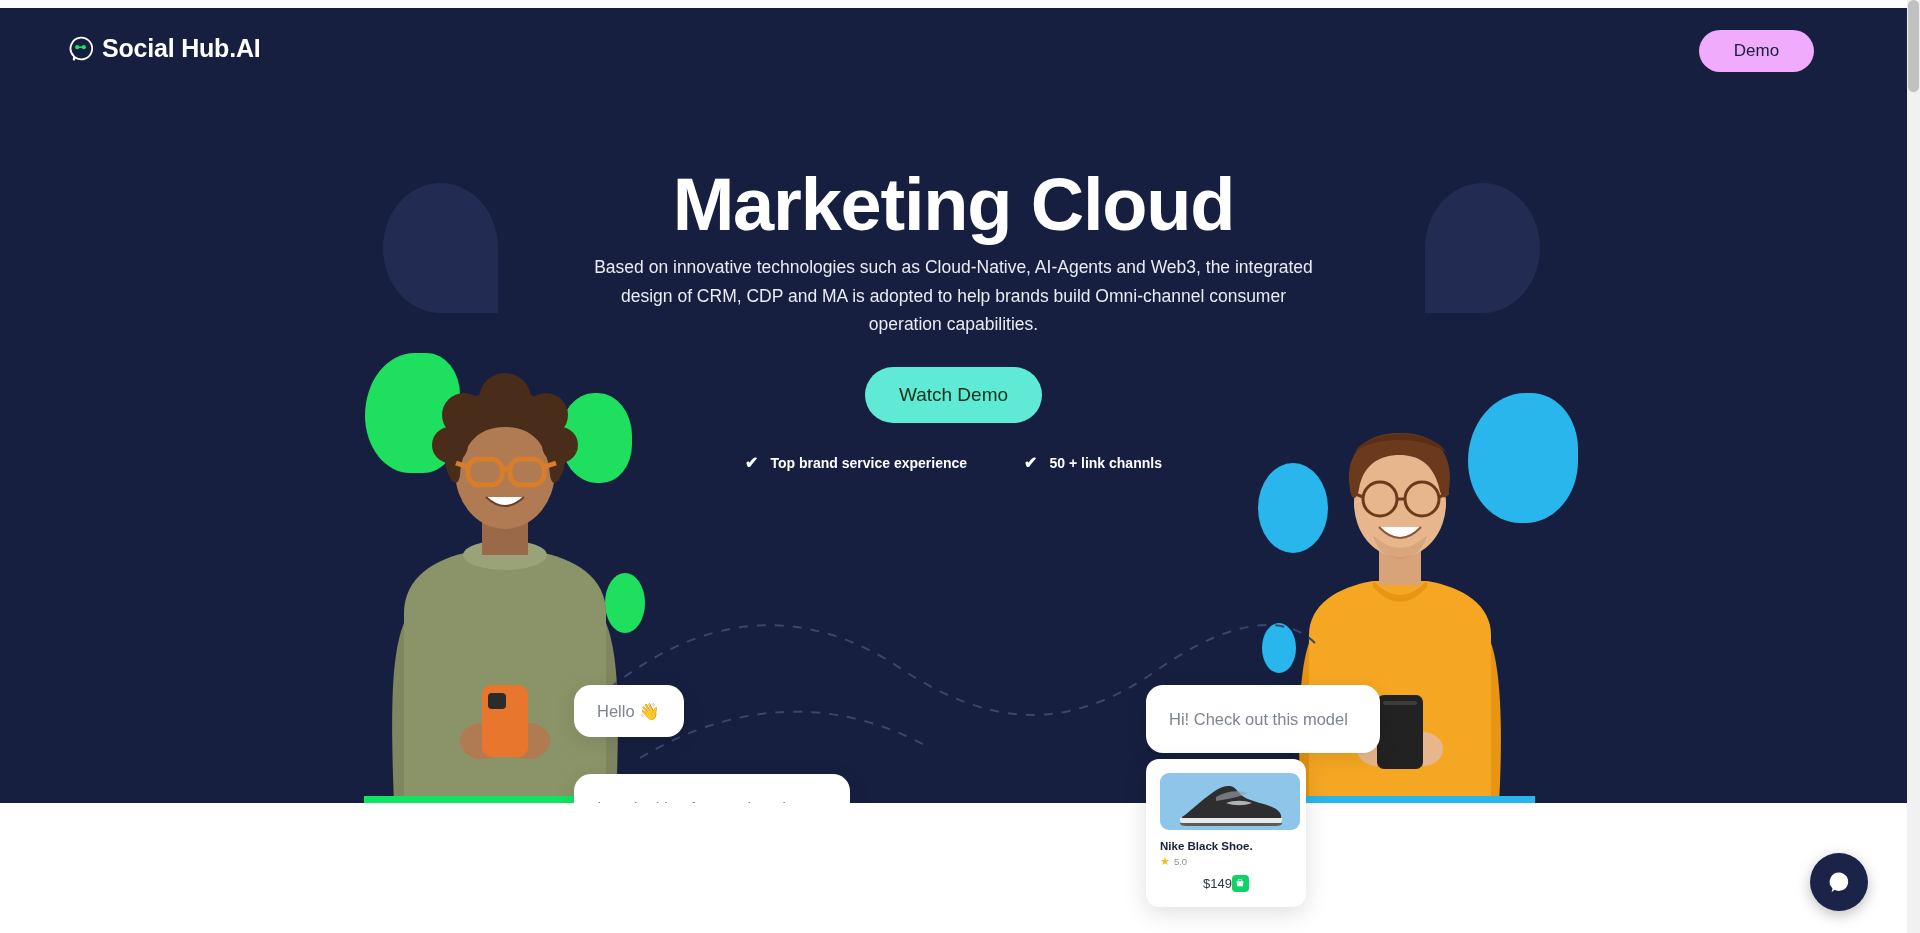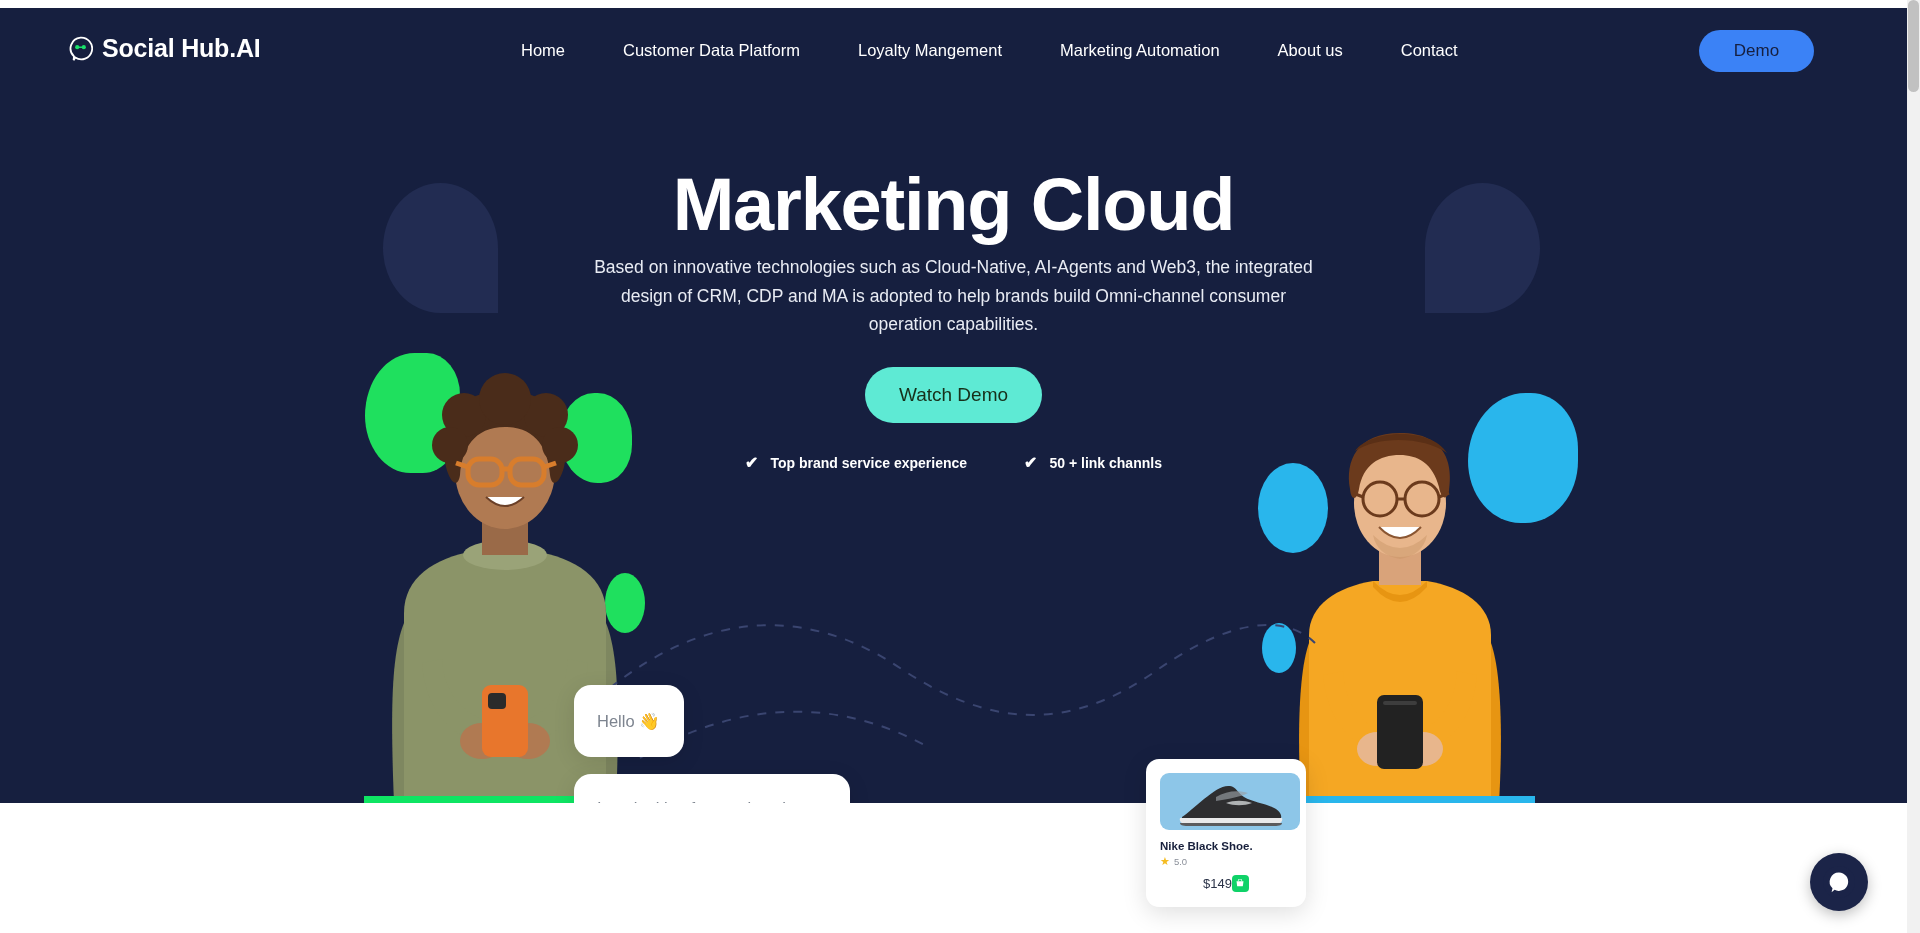--- a/index.html
+++ b/index.html
@@ -60,21 +60,21 @@
     display: flex; align-items: center; gap: 0;
   }
   .nav-link {
     color: #ffffff; font-size: 16.5px; font-weight: 400;
     text-decoration: none; white-space: nowrap;
     padding: 0 29px; cursor: pointer;
   }
   .demo-btn {
     position: absolute; right: 93px; top: 22px;
     width: 115px; height: 42px;
-    background: #3b82f6; color: #161f3f;
+    background: #f0abfc; color: #161f3f;
     border: none; border-radius: 21px;
     font-family: "Liberation Sans", sans-serif;
     font-size: 17px; font-weight: 400;
     cursor: pointer;
   }
 
   
   .hero-center {
     position: absolute; left: 50%; top: 160px;
     transform: translateX(-50%);
@@ -150,21 +150,21 @@
     background: #ffffff;
     border-radius: 17px;
     box-shadow: 0 5px 22px rgba(0,0,0,0.10);
     color: #7d848f;
     font-size: 16.5px;
     display: flex; align-items: center;
     padding: 0 23px;
     z-index: 30;
     cursor: pointer;
   }
-  .bubble-hello  { left: 574px;  top: 677px; width: 110px; height: 72px; }
+  .bubble-hello  { left: 574px;  top: 677px; width: 110px; height: 52px; }
   .bubble-shoes  { left: 574px;  top: 766px; width: 276px; height: 68px; }
   .bubble-model  { left: 1146px; top: 677px; width: 234px; height: 68px; }
 
   
   .product-card {
     position: absolute; left: 1146px; top: 759px;
     width: 160px; height: 148px;
     background: #ffffff; border-radius: 13px;
     box-shadow: 0 6px 24px rgba(0,0,0,0.13);
     padding: 14px; z-index: 32;
@@ -334,28 +334,20 @@
             <path d="M12.5,1.6 A10.9,10.9 0 1,1 7.3,21.6 L5.6,24.2 L6.0,20.4
                      A10.9,10.9 0 0,1 12.5,1.6 Z" fill="none" stroke="#ffffff" stroke-width="1.8"></path>
             <circle cx="9.2" cy="11.2" r="2.1" fill="#19e06a"></circle>
             <circle cx="15.8" cy="11.2" r="2.1" fill="#19e06a"></circle>
             <rect x="10.8" y="10.5" width="3.4" height="1.5" fill="#19e06a"></rect>
           </svg>
         </span>
         <span class="logo-text">Social Hub.AI</span>
       </div>
 
-      <div class="nav-links">
-        <a class="nav-link" href="#">Home</a>
-        <a class="nav-link" href="#">Customer Data Platform</a>
-        <a class="nav-link" href="#">Loyalty Mangement</a>
-        <a class="nav-link" href="#">Marketing Automation</a>
-        <a class="nav-link" href="#">About us</a>
-        <a class="nav-link" href="#">Contact</a>
-      </div>
 
       <button class="demo-btn">Demo</button>
     </nav>
 
     <div class="hero-center">
       <h1 class="hero-title">
         <span class="line2">Marketing Cloud</span>
       </h1>
       <p class="hero-sub">Based on innovative technologies such as Cloud-Native, AI-Agents and Web3, the integrated design of CRM, CDP and MA is adopted to help brands build Omni-channel consumer operation capabilities.</p>
       <button class="watch-btn">Watch Demo</button>
@@ -367,20 +359,21 @@
         </div>
         <div class="feature">
           <span class="check">✔</span>
           <span>50 + link channls</span>
         </div>
       </div>
     </div>
 
     <div class="bubble bubble-hello">Hello 👋</div>
     <div class="bubble bubble-shoes">I am looking for running shoes</div>
+    <div class="bubble bubble-model">Hi! Check out this model</div>
 
   </div>
 
   <div class="product-card">
     <div class="product-img">
       <svg width="140" height="57" viewBox="0 0 140 57">
         <path d="M22,44 C28,40 34,34 44,26 C54,18 62,12 70,13
                  C76,14 78,20 84,24 C92,29 104,30 112,34
                  C119,37 122,41 121,45 L22,45 Z" fill="#2e2e30"></path>
         <path d="M20,45 L122,45 C123,49 120,51 114,51 L28,51 C22,51 19,49 20,45 Z" fill="#e9e9ea"></path>

